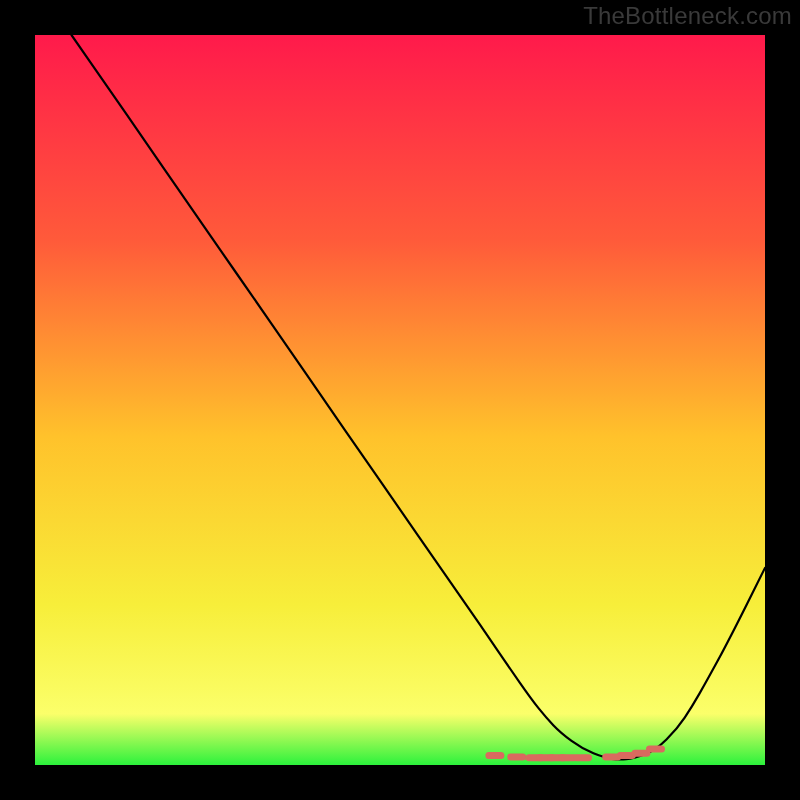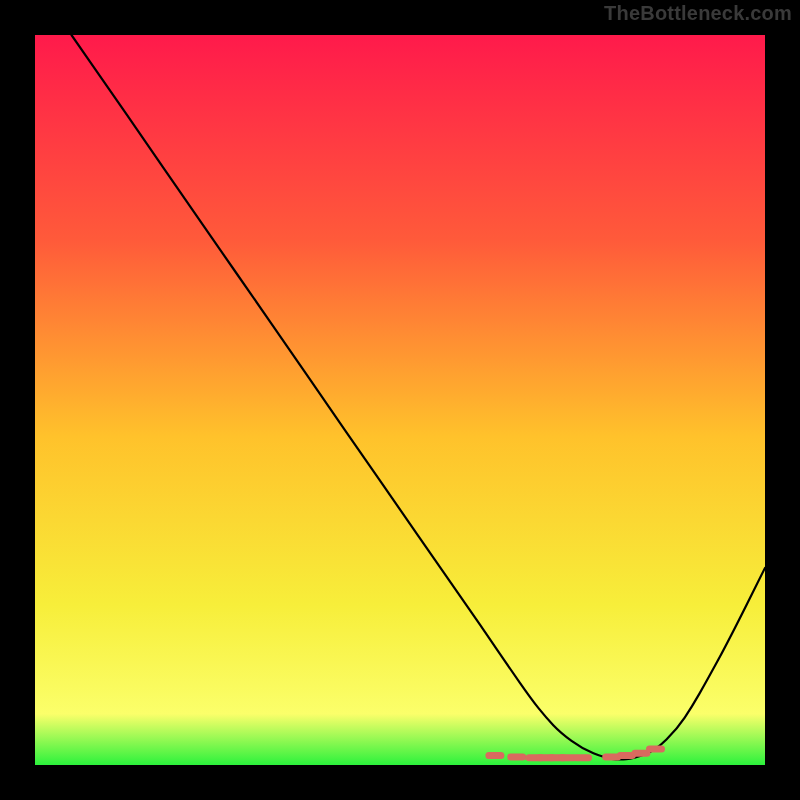--- a/index.html
+++ b/index.html
@@ -15,22 +15,22 @@
     position: relative;
     width: 800px;
     height: 800px;
     background: #000000;
   }
   .watermark {
     position: absolute;
     top: 2px;
     right: 8px;
     color: #3a3a3a;
-    font-size: 20px;
-    font-weight: 700;
+    font-size: 24px;
+    font-weight: 400;
     letter-spacing: 0.2px;
     user-select: none;
   }
   .plot-wrap {
     position: absolute;
     left: 35px;
     top: 35px;
     width: 730px;
     height: 730px;
   }

